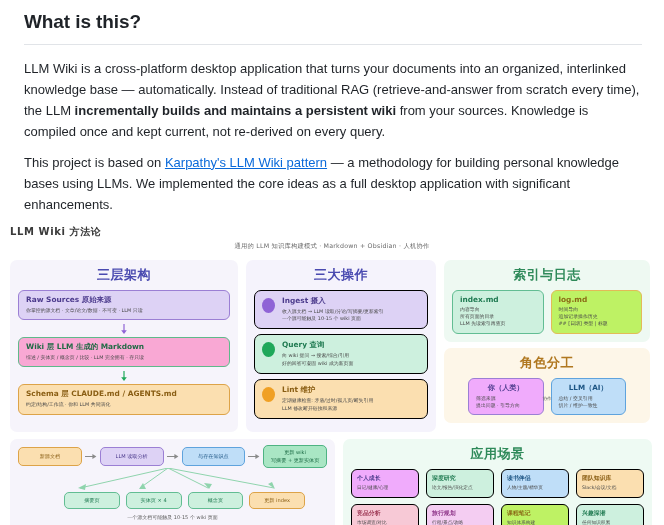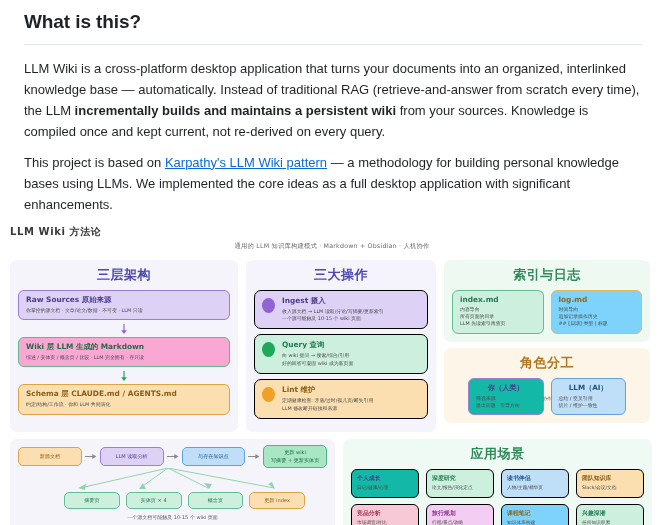--- a/index.html
+++ b/index.html
@@ -69,23 +69,23 @@
   .c-purple { background: #ddd2f5; border-color: #9b7fd4; }
   .c-purple .ttl { color: #4b3a8c; }
   .c-green  { background: #f9a8d4; border-color: #5fb98a; }
   .c-green  .ttl { color: #226b46; }
   .c-amber  { background: #fbdfb0; border-color: #dda348; }
   .c-amber  .ttl { color: #8a5e14; }
   .c-blue   { background: #bfdef8; border-color: #5fa3dd; }
   .c-blue   .ttl { color: #1d5584; }
   .c-mint   { background: #cdf0de; border-color: #62bd93; }
   .c-mint   .ttl { color: #1f7a51; }
-  .c-cream  { background: #7dd3fc; border-color: #e2bb57; }
+  .c-cream  { background: #bef264; border-color: #e2bb57; }
   .c-cream  .ttl { color: #8a6a16; }
-  .c-lav    { background: #14b8a6; border-color: #9b7fd4; }
+  .c-lav    { background: #f0abfc; border-color: #9b7fd4; }
   .c-lav    .ttl { color: #4b3a8c; }
   .c-pink   { background: #f7c9d6; border-color: #e08aa4; }
   .c-pink   .ttl { color: #9c3653; }
   .c-mag    { background: #f4cdf2; border-color: #d98ad4; }
   .c-mag    .ttl { color: #8e3589; }
 
   .arrow-down {
     width: 100%; text-align: center; line-height: 0;
     margin: -1px 0 2px;
   }

